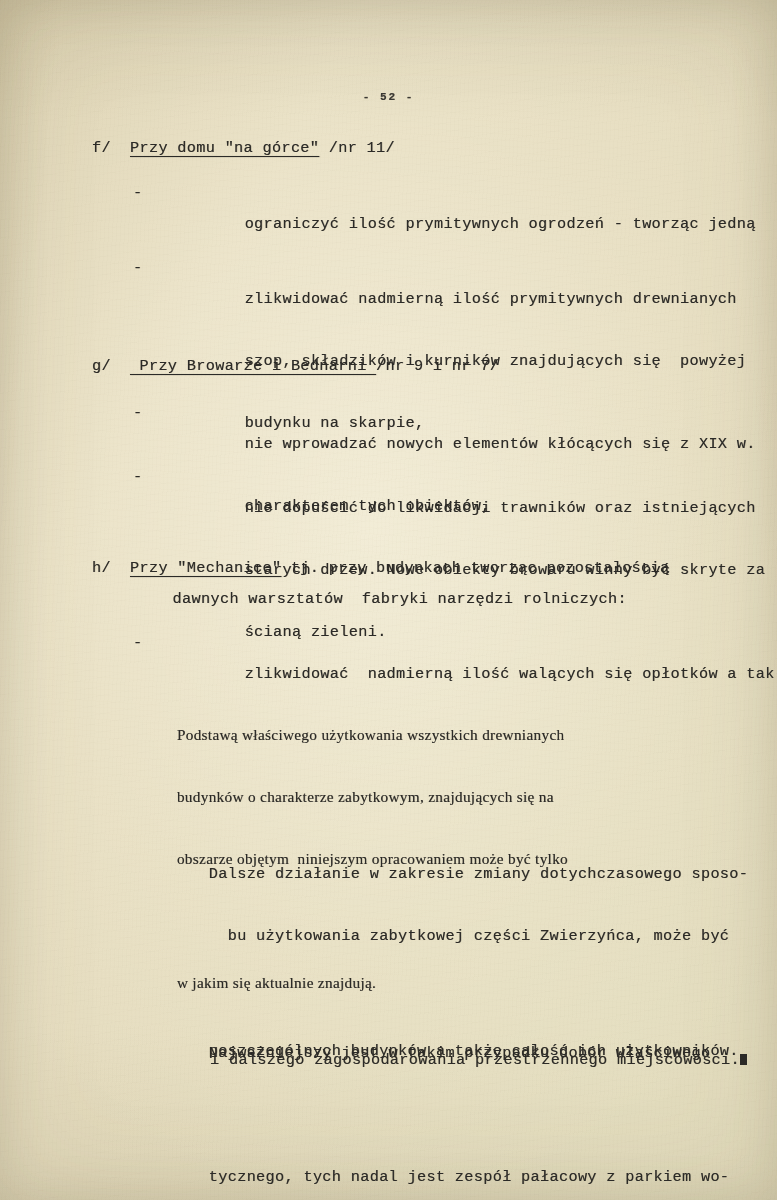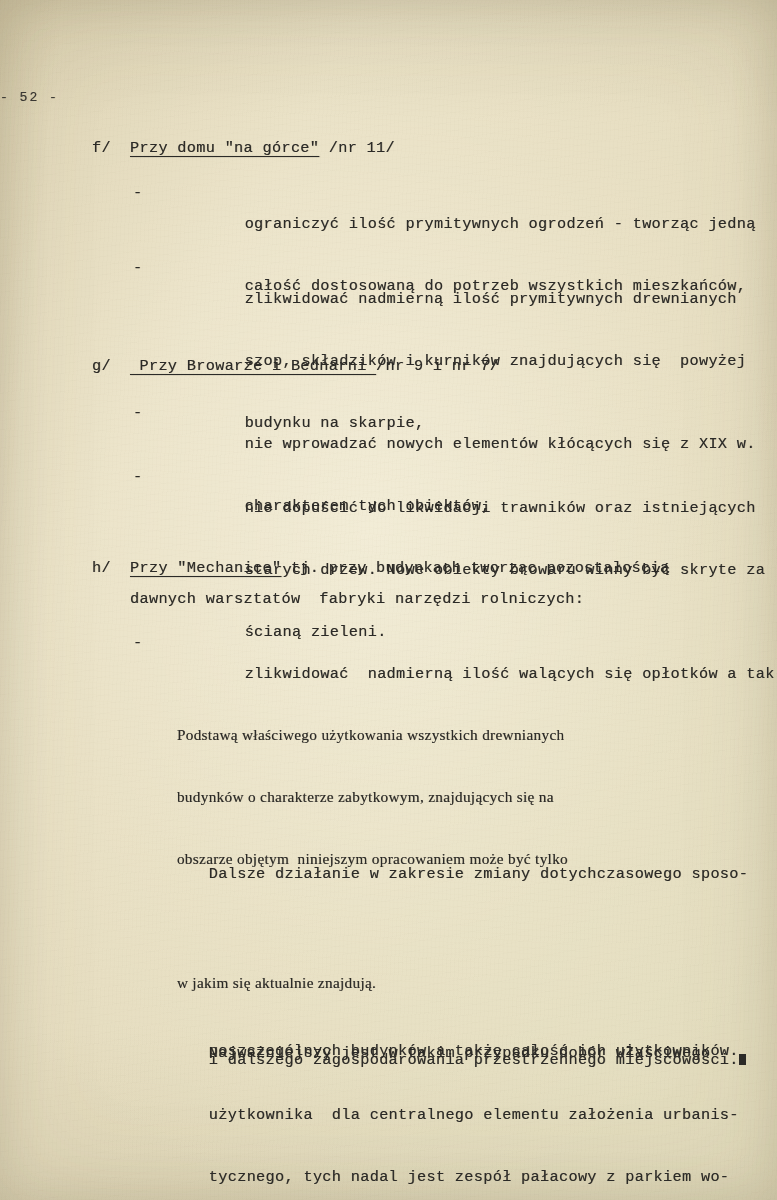--- a/index.html
+++ b/index.html
@@ -62,23 +62,25 @@
     color: #2b2a27;
     font-size: 15.2px;
     letter-spacing: 0.35px;
     line-height: 31px;
   }
 
   .folio {
     position: absolute;
     left: 0; right: 0;
     top: 82px;
-    font-size: 13px;
+    text-align: center;
+    font-size: 11px;
     letter-spacing: 2px;
     color: #3a3833;
+    font-weight: bold;
   }
 
   .block { position: absolute; }
 
   .line { white-space: pre; }
 
   
   .head-row {
     display: flex;
     align-items: baseline;
@@ -146,21 +148,20 @@
         <span class="marker">f/</span>
         <span class="head-text"><span class="u">Przy domu "na górce"</span><span> /nr 11/</span></span>
       </div>
     </div>
 
     <div class="block" style="left:133px; top:178px;">
       <div class="bullet-row">
         <span class="dash">-</span>
         <span class="bullet-body">
           <span class="line">ograniczyć ilość prymitywnych ogrodzeń - tworząc jedną</span><br>
-          <span class="line">całość dostosowaną do potrzeb wszystkich mieszkańców,</span>
         </span>
       </div>
     </div>
 
     <div class="block" style="left:133px; top:253px;">
       <div class="bullet-row">
         <span class="dash">-</span>
         <span class="bullet-body">
           <span class="line">zlikwidować nadmierną ilość prymitywnych drewnianych</span><br>
           <span class="line">szop, składzików i kurników znajdujących się  powyżej</span><br>
@@ -195,54 +196,54 @@
           <span class="line">ścianą zieleni.</span>
         </span>
       </div>
     </div>
 
     <div class="block" style="left:92px; top:553px;">
       <div class="head-row">
         <span class="marker">h/</span>
         <span class="head-text"><span class="u">Przy "Mechanice"</span><span> tj. przy budynkach tworząc pozostałością</span></span>
       </div>
-      <div class="line" style="margin-left:38px;">dawnych warsztatów  fabryki narzędzi rolniczych:</div>
+      <div class="line" style="margin-left:38px;text-align:center;">dawnych warsztatów  fabryki narzędzi rolniczych:</div>
     </div>
 
     <div class="block" style="left:133px; top:628px;">
       <div class="bullet-row">
         <span class="dash">-</span>
         <span class="bullet-body">
           <span class="line">zlikwidować  nadmierną ilość walących się opłotków a tak-</span><br>
         </span>
       </div>
     </div>
 
     <div class="block para" style="left:152px; top:688px;font-family:Liberation Serif, serif;">
       <span class="line">Podstawą właściwego użytkowania wszystkich drewnianych</span><br>
       <span class="line">budynków o charakterze zabytkowym, znajdujących się na</span><br>
       <span class="line">obszarze objętym  niniejszym opracowaniem może być tylko</span><br>
       <br>
       <span class="line">w jakim się aktualnie znajdują.</span>
     </div>
 
-    <div class="block para" style="left:152px; top:828px;">
+    <div class="block para" style="left:152px; top:828px;text-align:center;">
       <span class="line">Dalsze działanie w zakresie zmiany dotychczasowego sposo-</span><br>
-      <br>
+      <span class="line">bu użytkowania zabytkowej części Zwierzyńca, może być</span><br>
       <br>
       <span class="line"><span>i dalszego zagospodarowania przestrzennego miejscowości.</span><span class="blot"></span></span>
     </div>
 
     <div class="block para" style="left:152px; top:943px;">
       <br>
       <span class="line">poszczególnych budynków a także całość ich użytkowników.</span>
     </div>
 
     <div class="block para" style="left:152px; top:1007px;">
       <span class="line">Najważniejszy jest w takim przypadku dobór właściwego</span><br>
-      <span class="line">użytkownika  dla centralnego elementu założenia urbanis-</span><br>
+      <br>
       <span class="line">tycznego, tych nadal jest zespół pałacowy z parkiem wo-</span><br>
       <br>
       
     </div>
 
   </div>
 </div>
 
 </body></html>

